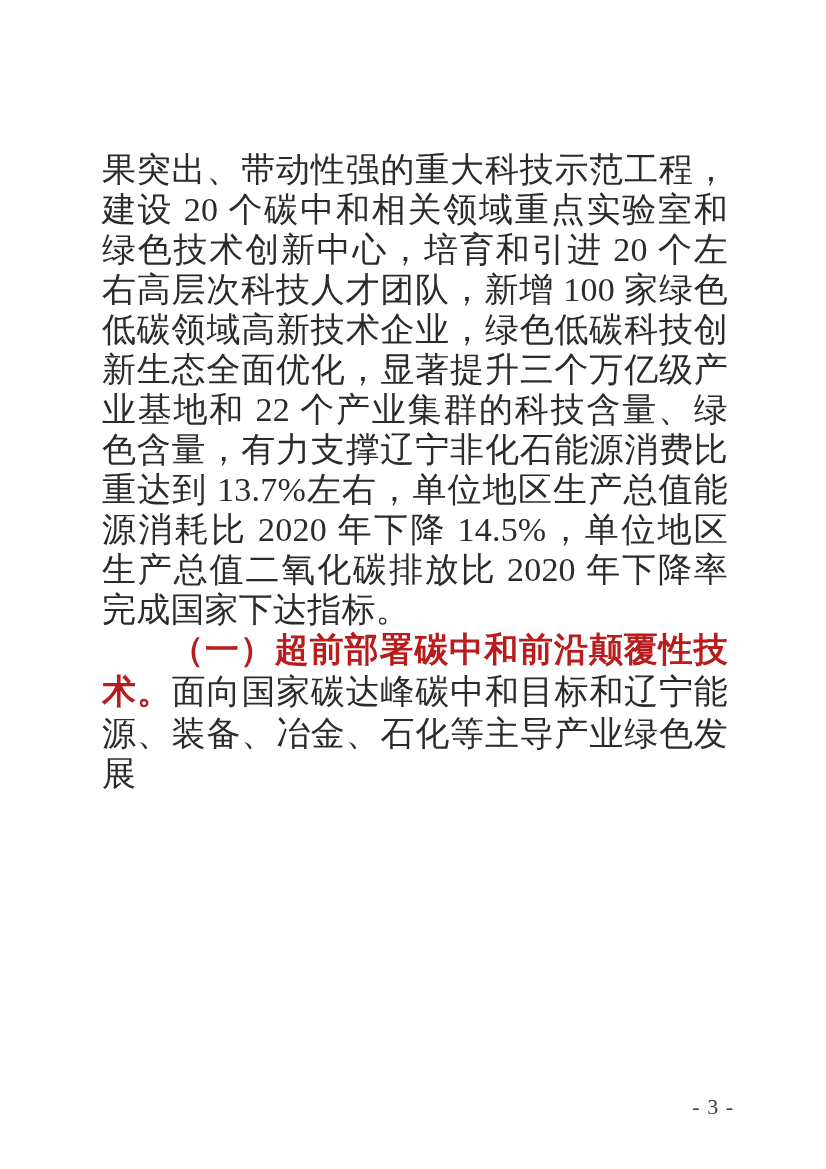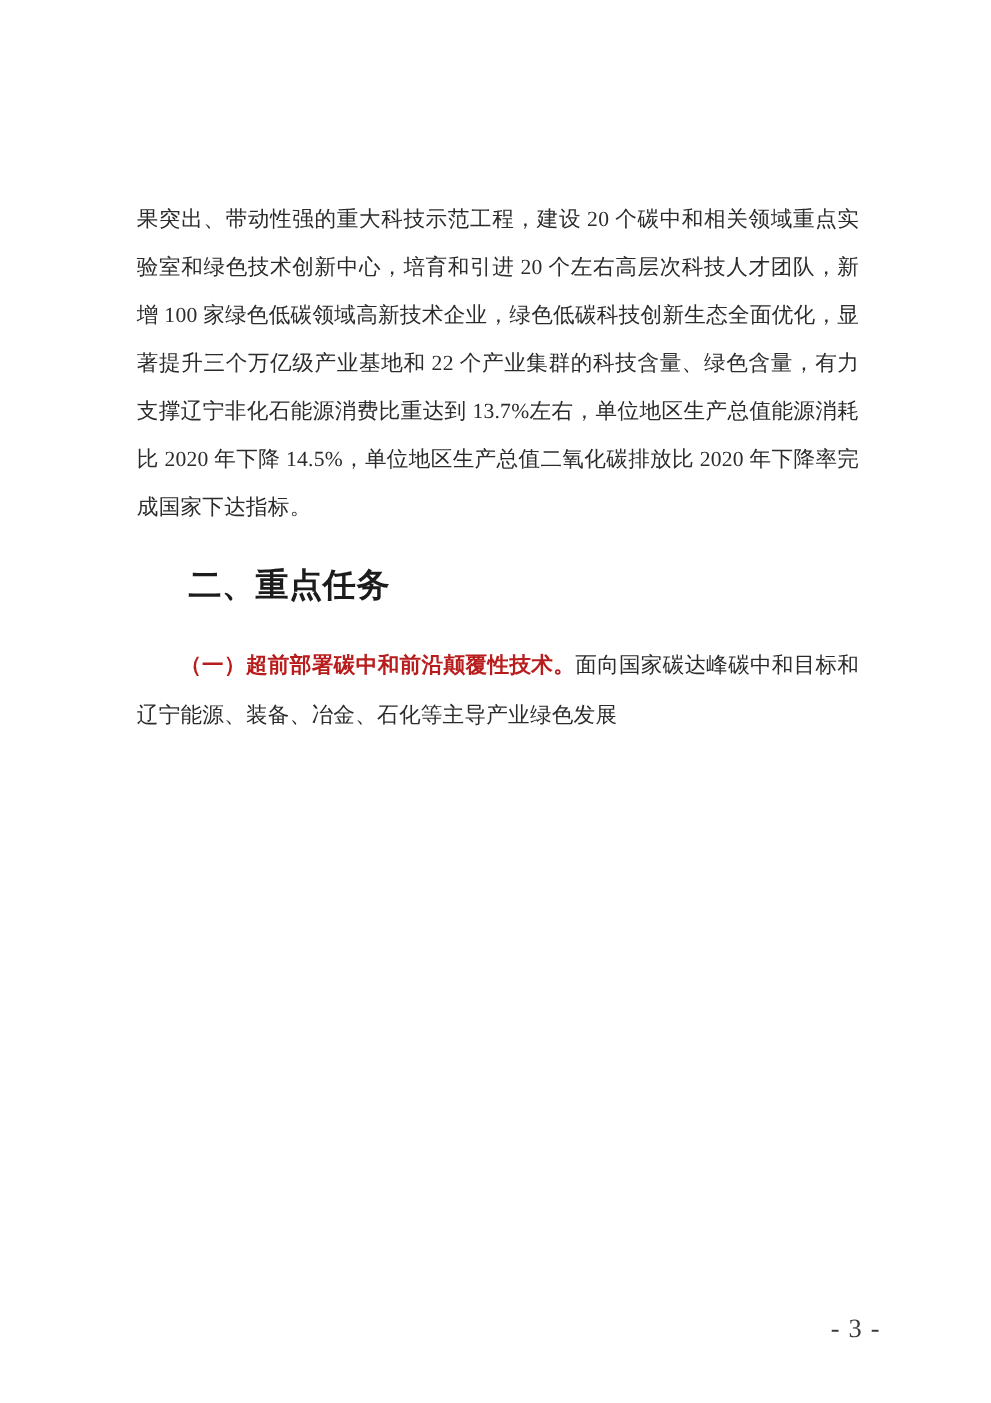--- a/index.html
+++ b/index.html
@@ -26,22 +26,22 @@
   }
 
   #content {
     position: absolute;
     left: 102px;
     top: 150px;
     width: 626px;
   }
 
   .para {
-    margin: 12px;
-    font-size: 18px;
+    margin: 0;
+    font-size: 34px;
     line-height: 40px;
     text-align: justify;
     text-justify: inter-character;
     text-align-last: left;
     letter-spacing: 0.2px;
     color: #2b2b2b;
     font-family: "Liberation Serif", "DejaVu Serif", serif;
     word-break: break-all;
   }
 
@@ -94,21 +94,20 @@
 </head>
 <body>
 
 <div id="page">
 
   <div id="content">
 
     <p class="para">果突出、带动性强的重大科技示范工程，建设 20 个碳中和相关领域重点实验室和绿色技术创新中心，培育和引进 20 个左右高层次科技人才团队，新增 100 家绿色低碳领域高新技术企业，绿色低碳科技创新生态全面优化，显著提升三个万亿级产业基地和 22 个产业集群的科技含量、绿色含量，有力支撑辽宁非化石能源消费比重达到 13.7%左右，单位地区生产总值能源消耗比 2020 年下降 14.5%，单位地区生产总值二氧化碳排放比 2020 年下降率完成国家下达指标。</p>
 
 
-    <h2 class="heading">二、重点任务</h2>
 
     <p class="para indent"><span class="bold-run">（一）超前部署碳中和前沿颠覆性技术。</span><span>面向国家碳达峰碳中和目标和辽宁能源、装备、冶金、石化等主导产业绿色发展</span></p>
 
   </div>
 
   <div id="footer">
     <span class="page-number">- 3 -</span>
   </div>
 
 </div>

